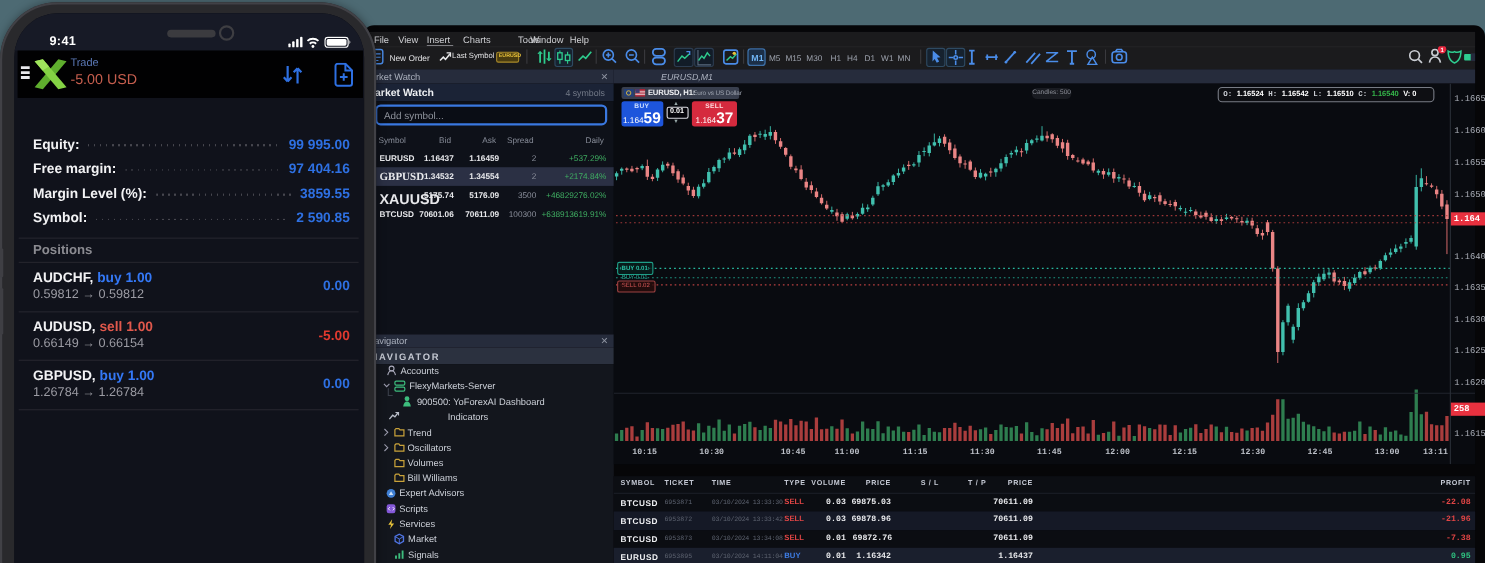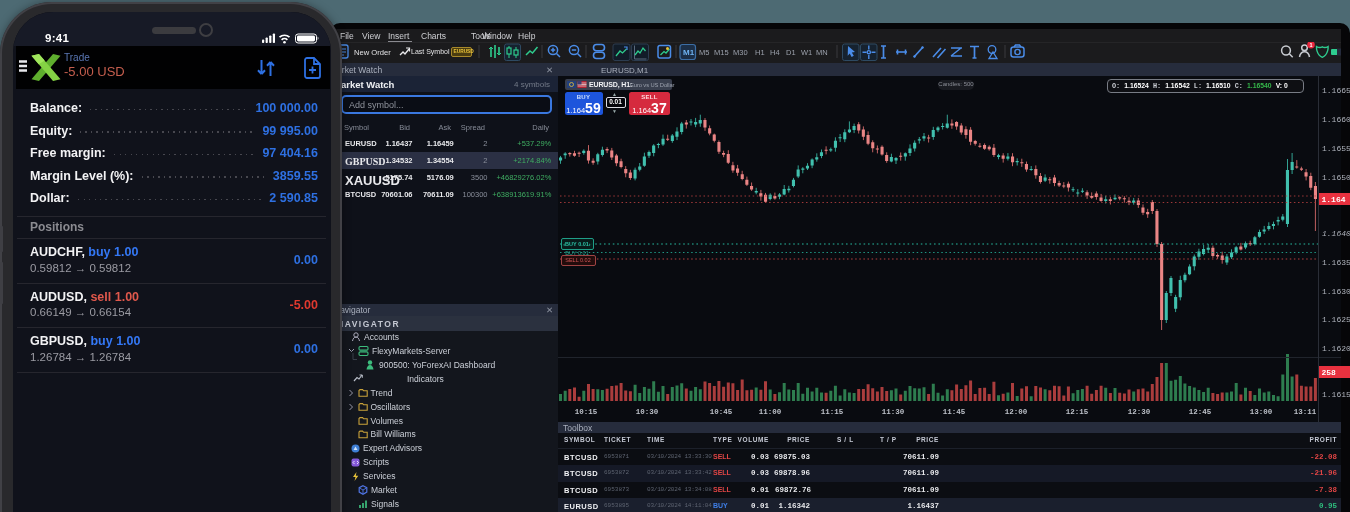--- a/index.html
+++ b/index.html
@@ -154,21 +154,21 @@
 <span class="tf" style="left:755px;">H1</span>
 <span class="tf" style="left:770px;">H4</span>
 <span class="tf" style="left:786px;">D1</span>
 <span class="tf" style="left:801px;">W1</span>
 <span class="tf" style="left:816px;">MN</span>
 
 <div class="tabbar" style="left:336px;top:63px;width:222px;height:13px;">
       <span style="position:absolute;left:-6px;top:2px;">Market Watch</span>
       <span style="position:absolute;left:210px;top:2px;color:#8d93a0;">✕</span>
     </div>
-<div class="tabbar" style="left:558px;top:63px;width:783px;height:13px;">
+<div class="tabbar" style="left:558px;top:63px;width:783px;height:13px;font-style:italic;">
       <span style="position:absolute;left:43px;top:2.5px;font-size:8px;">EURUSD,M1</span>
     </div>
 <div id="mwhead">
       <span style="position:absolute;left:-3px;top:3px;font-size:9.5px;font-weight:bold;color:#eef0f3;">Market Watch</span>
       <span style="position:absolute;right:8px;top:4px;font-size:8px;color:#737a88;">4 symbols</span>
     </div>
 <div id="mwbody"></div>
 <div class="abs" style="left:341px;top:95px;width:211px;height:19px;border:2px solid #3a78e0;border-radius:5px;background:#0a0d15;"></div>
 <span class="abs" style="left:349px;top:100px;font-size:9px;color:#8f939c;">Add symbol...</span>
 
@@ -273,21 +273,21 @@
   <path d="M560 252.5H1318" stroke="#1f9683" stroke-width="1" stroke-dasharray="1.5,2.6"></path>
   <path d="M560 259H1318" stroke="#b84040" stroke-width="1" stroke-dasharray="1.5,2.6"></path>
   <path d="M558 357.5H1341" stroke="#20242c" stroke-width="1"></path>
   <path d="M1318.5 76V422" stroke="#2a2e37" stroke-width="1"></path>
 </svg>
 
 <span class="axlabel mono" style="top:86.0px;">1.1665</span>
     <span class="axlabel mono" style="top:114.5px;">1.1660</span>
     <span class="axlabel mono" style="top:143.5px;">1.1655</span>
     <span class="axlabel mono" style="top:172.5px;">1.1650</span>
-    <span class="axlabel mono" style="top:229.0px;font-style:italic;">1.1640</span>
+    <span class="axlabel mono" style="top:229.0px;">1.1640</span>
     <span class="axlabel mono" style="top:257.5px;">1.1635</span>
     <span class="axlabel mono" style="top:286.5px;">1.1630</span>
     <span class="axlabel mono" style="top:315.0px;">1.1625</span>
     <span class="axlabel mono" style="top:343.5px;">1.1620</span>
     <span class="axlabel mono" style="top:389.5px;">1.1615</span>
     <span class="tlabel mono" style="left:586px;">10:15</span>
     <span class="tlabel mono" style="left:647px;">10:30</span>
     <span class="tlabel mono" style="left:709px;margin-left:12px;">10:45</span>
     <span class="tlabel mono" style="left:770px;">11:00</span>
     <span class="tlabel mono" style="left:832px;">11:15</span>
@@ -333,23 +333,20 @@
 <div class="abs" style="left:562px;top:249px;width:30px;height:8px;text-align:center;font-size:5.5px;line-height:8px;color:#27a58e;">BUY 0.01</div>
 <div class="abs" style="left:560.5px;top:254.5px;width:35px;height:11px;border:1px solid #9e4343;border-radius:2px;background:rgba(40,12,12,.82);text-align:center;font-size:5.5px;line-height:9px;color:#cf5555;">SELL 0.02</div>
 
 <div class="abs" style="left:1318.5px;top:193px;width:31.5px;height:12px;background:#e8313f;">
       <span class="mono" style="position:absolute;left:3px;top:2px;font-size:8px;font-weight:bold;color:#fff;">1.164</span>
     </div>
 <div class="abs" style="left:1318.5px;top:365.5px;width:31.5px;height:12px;background:#e8313f;">
       <span class="mono" style="position:absolute;left:3px;top:2px;font-size:8px;font-weight:bold;color:#fff;">258</span>
     </div>
 
-<div class="tabbar" style="left:558px;top:422px;width:783px;height:11px;">
-      <span style="position:absolute;left:5px;top:1px;">Toolbox</span>
-    </div>
 <div id="toolbox"></div>
 <div class="abs" style="left:558px;top:433px;width:783px;height:15.5px;background:#0c0e13;border-bottom:1px solid #1c202a;">
 <span class="tbc" style="left:6px;top:3px;color:#c5c9d4;font-weight:bold;font-size:6.5px;letter-spacing:.6px;">SYMBOL</span>
 <span class="tbc" style="left:46px;top:3px;color:#c5c9d4;font-weight:bold;font-size:6.5px;letter-spacing:.6px;">TICKET</span>
 <span class="tbc" style="left:89px;top:3px;color:#c5c9d4;font-weight:bold;font-size:6.5px;letter-spacing:.6px;">TIME</span>
 <span class="tbc" style="left:155px;top:3px;color:#c5c9d4;font-weight:bold;font-size:6.5px;letter-spacing:.6px;">TYPE</span>
 <span class="tbc r" style="left:165px;top:3px;width:46px;color:#c5c9d4;font-weight:bold;font-size:6.5px;letter-spacing:.6px;">VOLUME</span>
 <span class="tbc r" style="left:216px;top:3px;width:36px;color:#c5c9d4;font-weight:bold;font-size:6.5px;letter-spacing:.6px;">PRICE</span>
 <span class="tbc" style="left:279px;top:3px;color:#c5c9d4;font-weight:bold;font-size:6.5px;letter-spacing:.6px;">S / L</span>
 <span class="tbc" style="left:322px;top:3px;color:#c5c9d4;font-weight:bold;font-size:6.5px;letter-spacing:.6px;">T / P</span>
@@ -437,42 +434,37 @@
  <svg style="position:absolute;left:242px;top:46px;" width="22" height="20" viewBox="0 0 22 20">
   <g stroke="#2e70e2" stroke-width="2" fill="none">
           <path d="M6.5 2v14M6.5 16l-3.5-3.7M6.5 16l3.5-3.7M15.5 18V4M15.5 4L12 7.7M15.5 4l3.5 3.7"></path>
         </g>
  </svg>
  <svg style="position:absolute;left:289px;top:45px;" width="21" height="22" viewBox="0 0 21 22">
   <path d="M3 3a2 2 0 012-2h7l6 6v12a2 2 0 01-2 2H5a2 2 0 01-2-2z" fill="none" stroke="#2e70e2" stroke-width="1.8"></path>
   <path d="M12 1v6h6" fill="none" stroke="#2e70e2" stroke-width="1.8"></path>
   <path d="M10.5 9.5v7M7 13h7" stroke="#2e70e2" stroke-width="1.8"></path>
  </svg>
- <div style="position:absolute;left:17px;top:88px;width:288px;height:16px;display:flex;align-items:center;">
-<span class="plabel" style="white-space:nowrap;">Balance:</span>
-<span class="dots" style="flex:1;margin:3px 8px 0 8px;"></span>
-<span class="pval" style="white-space:nowrap;">100 000.00</span>
-</div>
 <div style="position:absolute;left:17px;top:110.5px;width:288px;height:16px;display:flex;align-items:center;">
 <span class="plabel" style="white-space:nowrap;text-align:right;">Equity:</span>
 <span class="dots" style="flex:1;margin:3px 8px 0 8px;"></span>
 <span class="pval" style="white-space:nowrap;">99 995.00</span>
 </div>
 <div style="position:absolute;left:17px;top:133px;width:288px;height:16px;display:flex;align-items:center;">
 <span class="plabel" style="white-space:nowrap;">Free margin:</span>
 <span class="dots" style="flex:1;margin:3px 8px 0 8px;"></span>
 <span class="pval" style="white-space:nowrap;">97 404.16</span>
 </div>
 <div style="position:absolute;left:17px;top:155.5px;width:288px;height:16px;display:flex;align-items:center;">
 <span class="plabel" style="white-space:nowrap;">Margin Level (%):</span>
 <span class="dots" style="flex:1;margin:3px 8px 0 8px;"></span>
 <span class="pval" style="white-space:nowrap;">3859.55</span>
 </div>
 <div style="position:absolute;left:17px;top:178px;width:288px;height:16px;display:flex;align-items:center;">
-<span class="plabel" style="white-space:nowrap;">Dollar:</span>
+<span class="plabel" style="white-space:nowrap;">Symbol:</span>
 <span class="dots" style="flex:1;margin:3px 8px 0 8px;"></span>
 <span class="pval" style="white-space:nowrap;">2 590.85</span>
 </div>
  <div class="pdiv" style="top:204px;"></div>
  <span style="position:absolute;left:17px;top:208px;font-size:12px;font-weight:bold;color:#8b8b91;">Positions</span>
  <div class="pdiv" style="top:226px;"></div>
  <div style="position:absolute;left:17px;top:228.5px;width:288px;height:50px;">
 <div style="position:absolute;left:0;top:4.5px;font-size:12.5px;font-weight:bold;color:#f2f2f4;">AUDCHF, <span style="color:#3478f6;font-weight:bold;">buy 1.00</span></div>
 <div style="position:absolute;left:0;top:21px;font-size:11.5px;color:#9b9ba3;">0.59812 → 0.59812</div>
 <div style="position:absolute;right:0;top:12.5px;font-size:12.5px;font-weight:bold;color:#2e70e2;">0.00</div>

